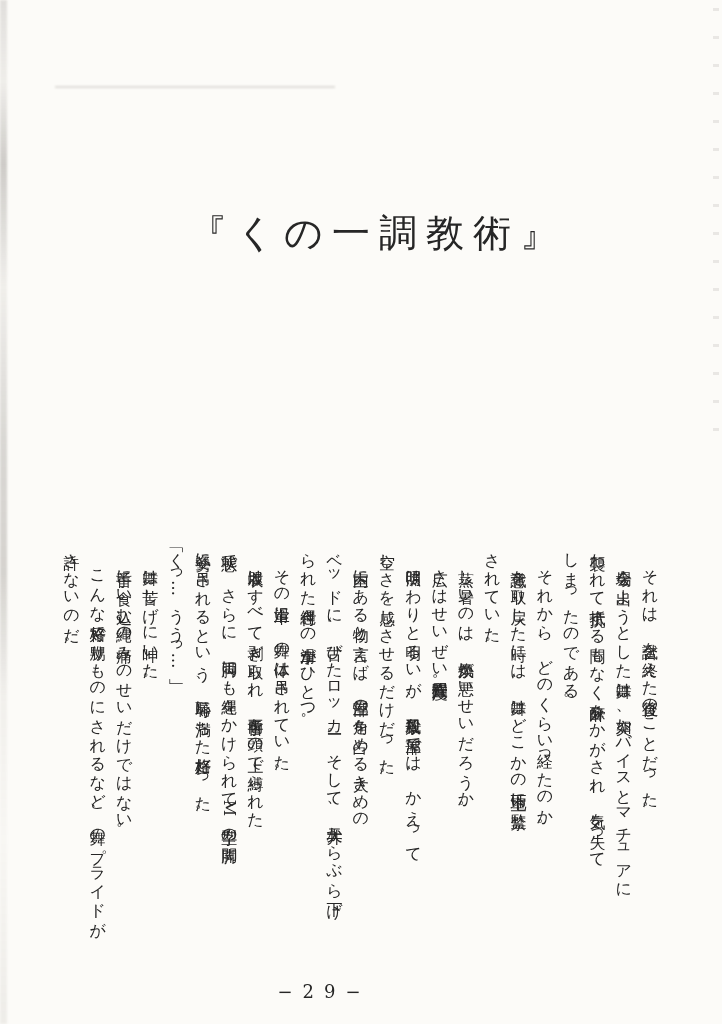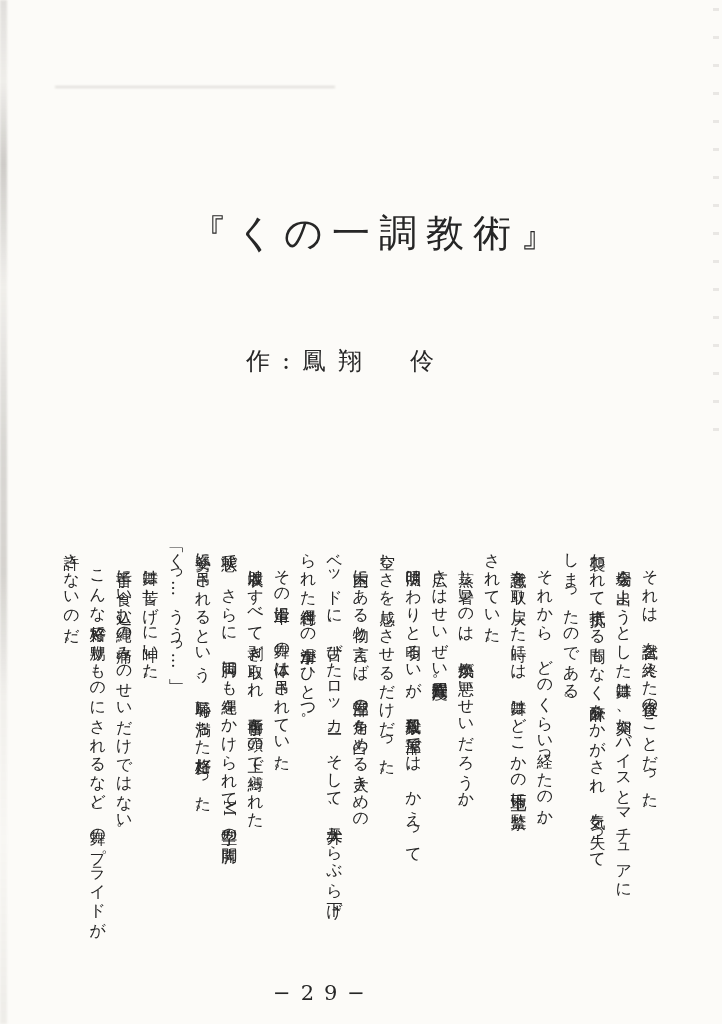--- a/index.html
+++ b/index.html
@@ -60,36 +60,35 @@
     position:absolute;top:542px;right:59px;height:416px;
     writing-mode:vertical-rl;
     text-orientation:mixed;
     font-size:16px;letter-spacing:0.35px;
   }
   .body-col{
     line-height:26.3px;margin:0;white-space:pre;
   }
   .page-number{
     position:absolute;top:981px;left:0;width:648px;
-    text-align:center;font-size:21px;letter-spacing:10px;
+    text-align:center;font-size:18px;letter-spacing:10px;
     white-space:pre;
   }
 </style>
 </head>
 <body>
 
 <div class="page">
   <div class="edge-left"></div>
   <div class="edge-right"></div>
   <div class="smudge-top"></div>
 
   <h1 class="title">『くの一調教術』</h1>
 
   <div class="credits">
-    <div>作:鳳翔　伶</div>
   </div>
 
   <div class="body-text">
       <div class="body-col">　それは、試合を終えた直後のことだった。</div>
       <div class="body-col">　会場を出ようとした舞は、突如、バイスとマチュアに</div>
       <div class="body-col">襲われて抵抗する間もなく麻酔をかがされ、気を失って</div>
       <div class="body-col">しまったのである。</div>
       <div class="body-col">　それから、どのくらい経ったのか。</div>
       <div class="body-col">　意識を取り戻した時には、舞はどこかの地下室に監禁</div>
       <div class="body-col">されていた。</div>

